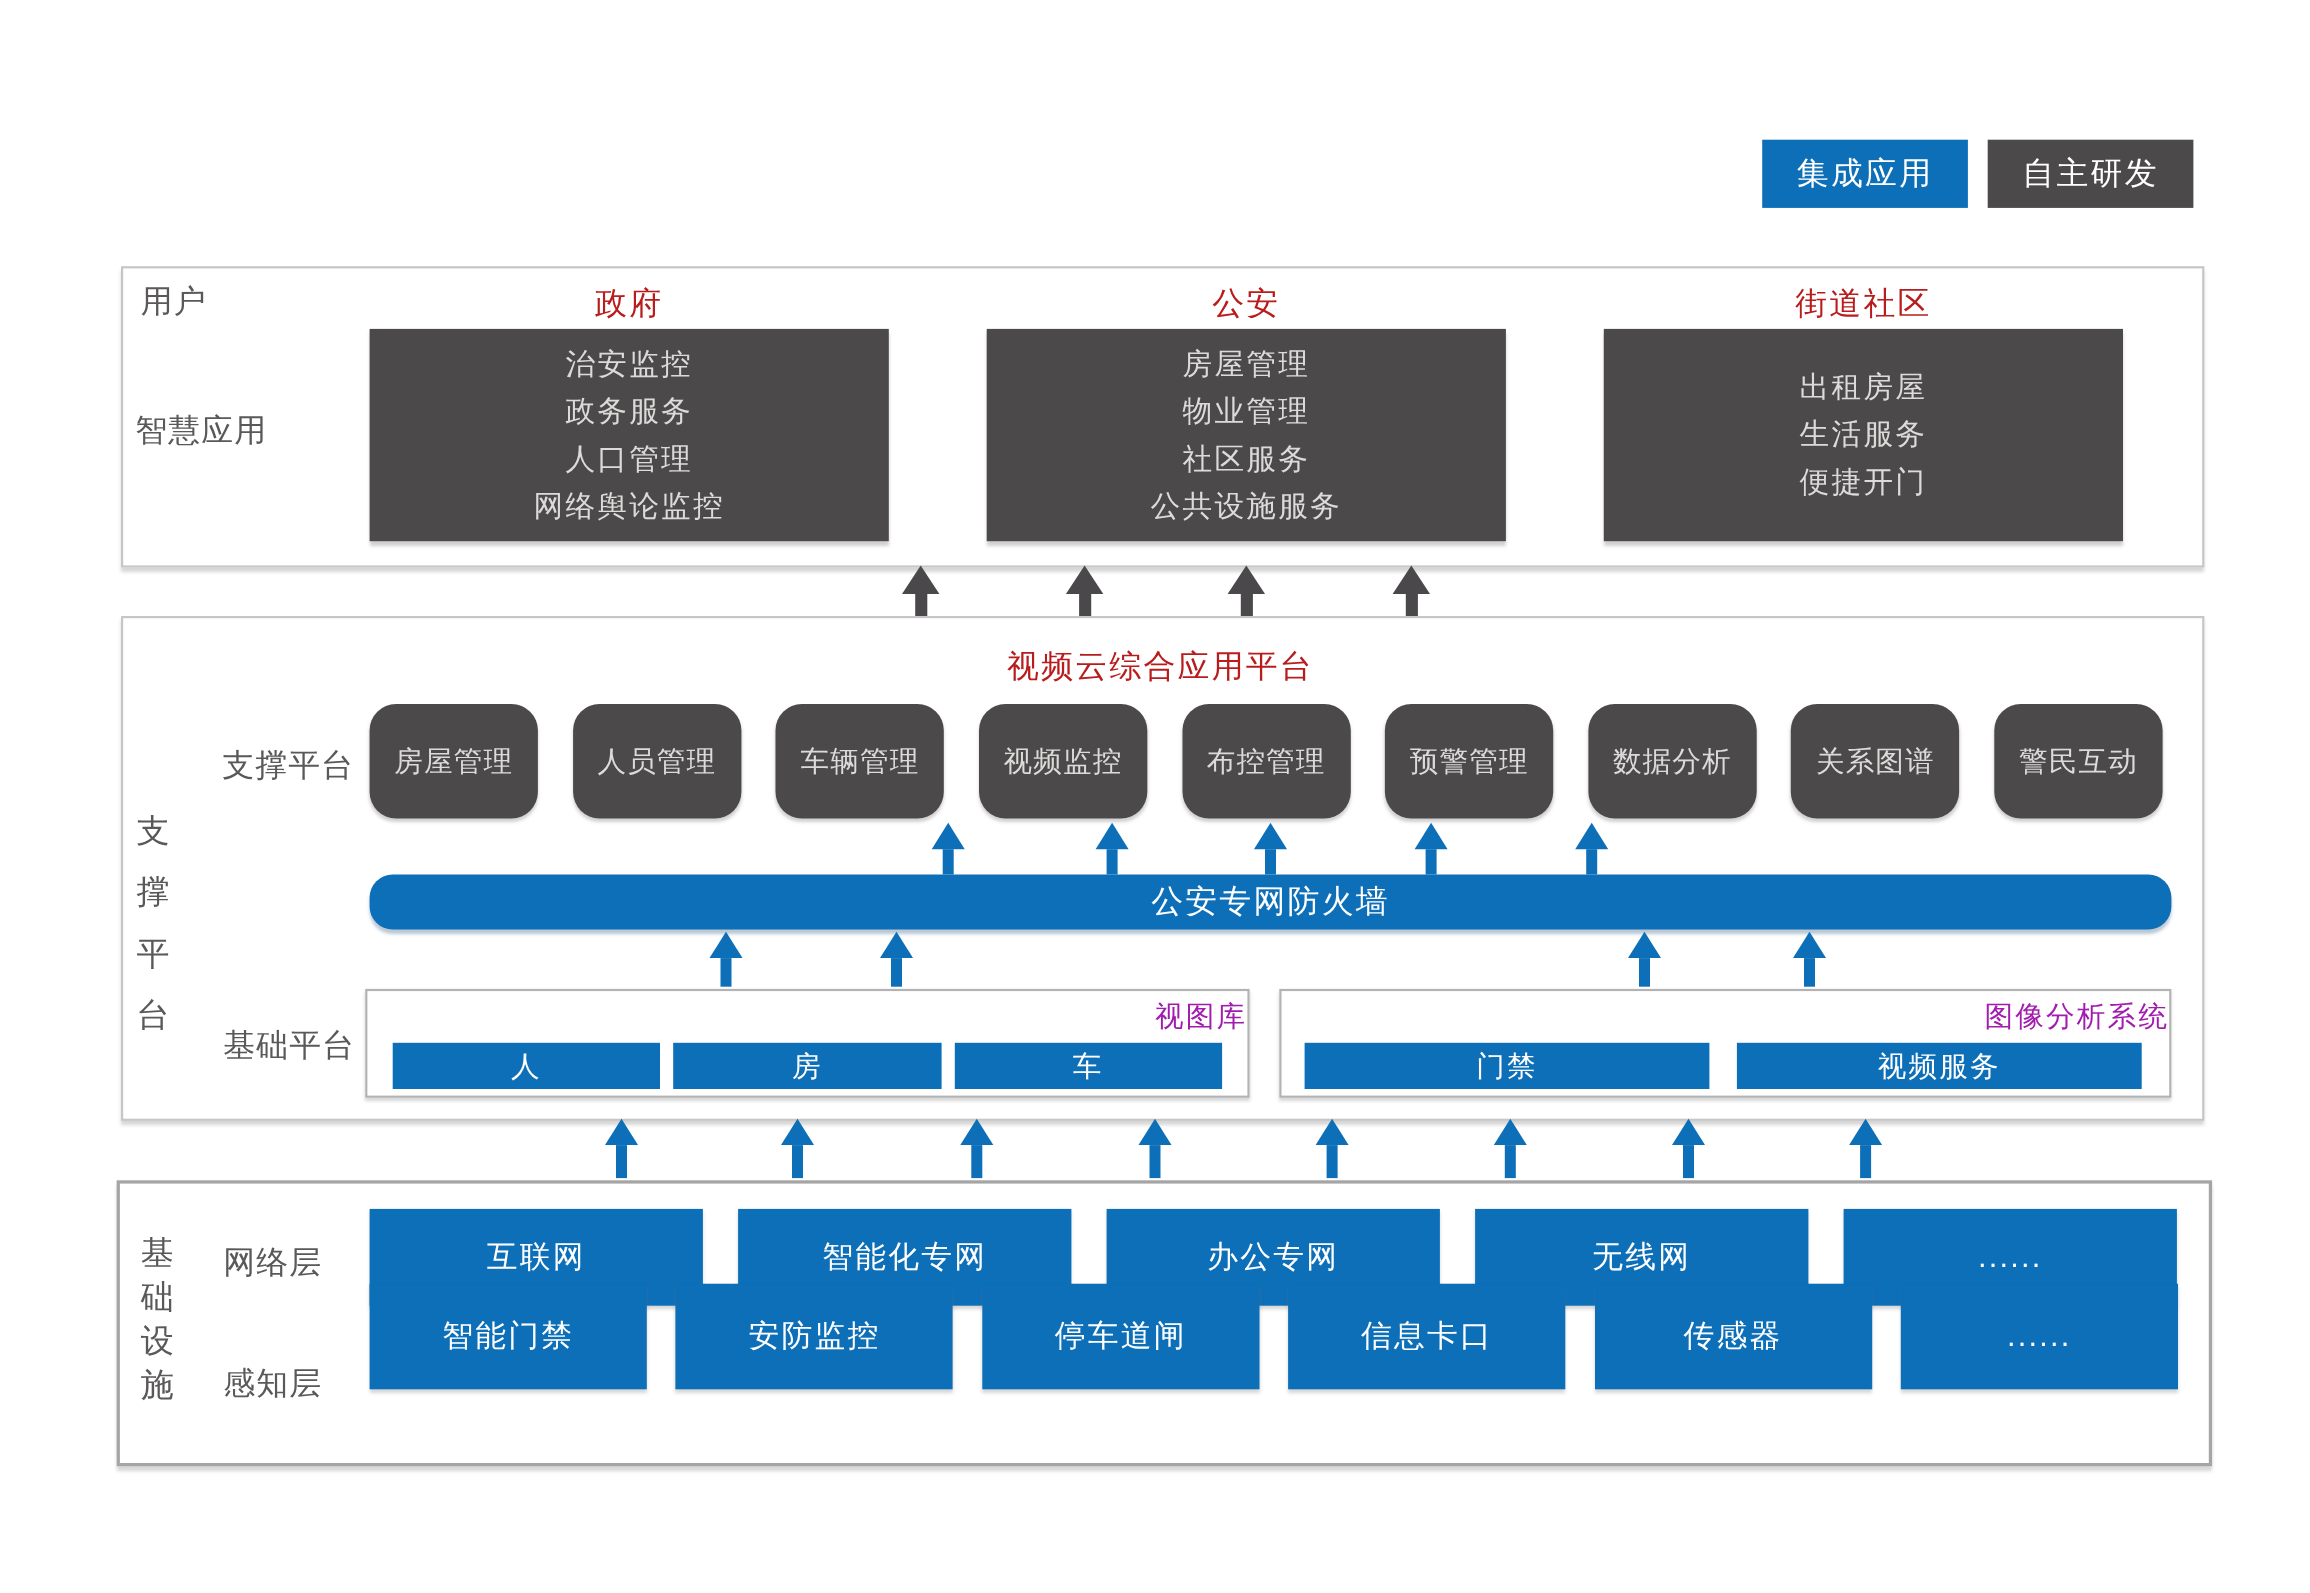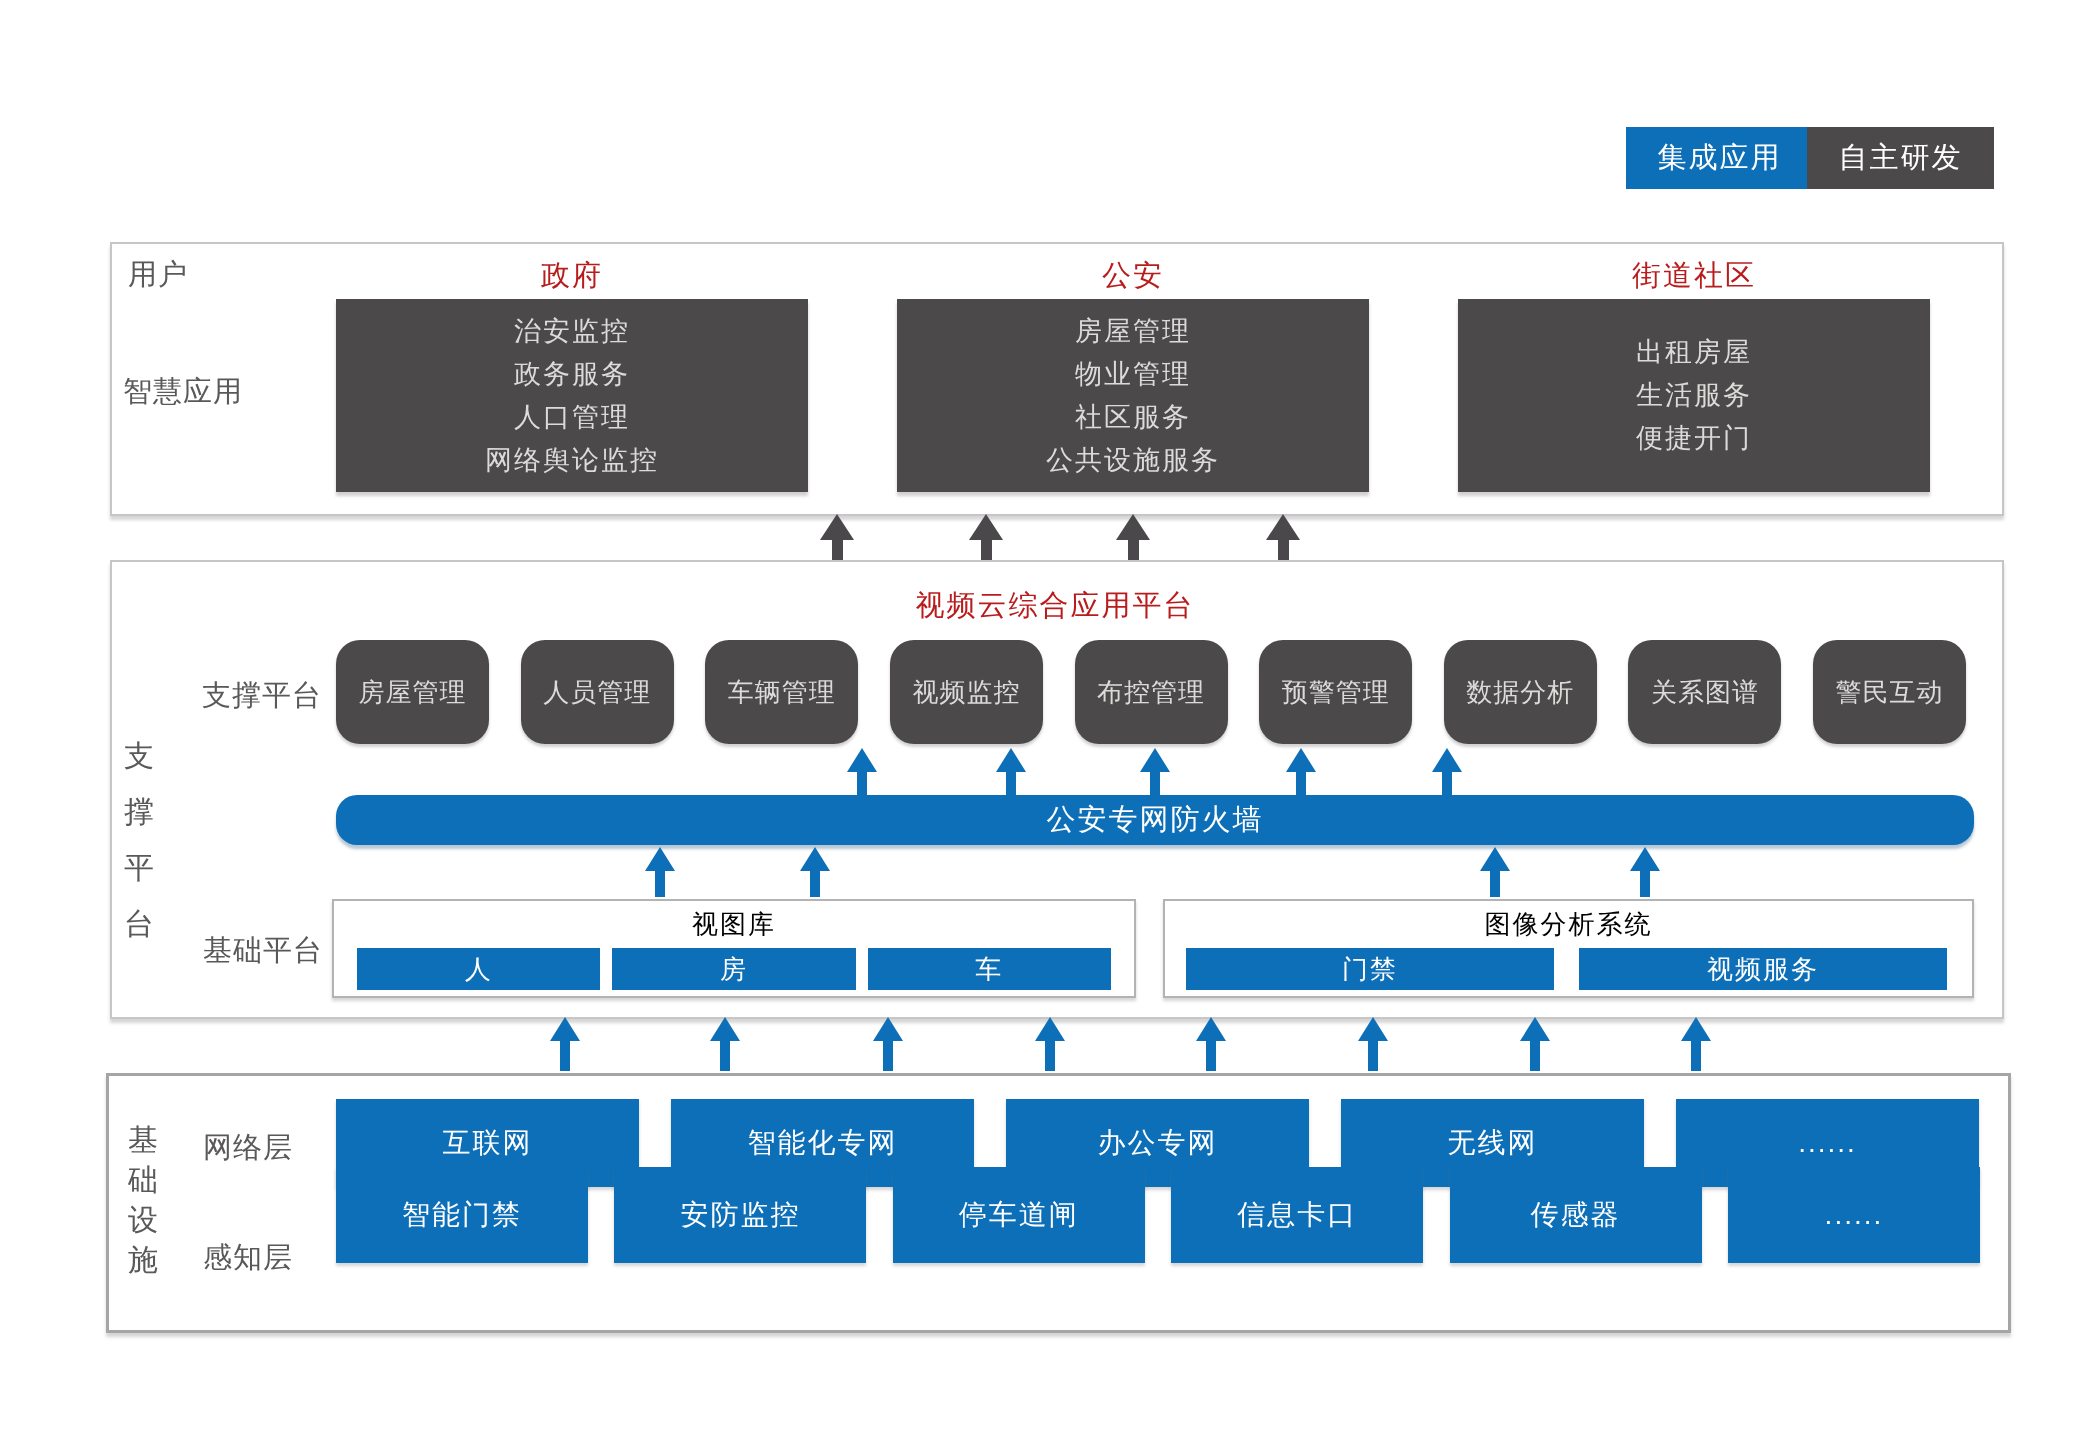--- a/index.html
+++ b/index.html
@@ -11,21 +11,21 @@
   .lbl { color:#5a5858; font-size:29px; letter-spacing:1px; white-space:nowrap; }
   .hdr { color:#b91c1c; font-size:29px; text-align:center; letter-spacing:2px; }
   .vlabel { color:#5a5858; font-size:30px; width:34px; text-align:center; word-break:break-all; }
 
   .section { position:absolute; background:#ffffff; border:2px solid #c6c6c6;
              box-shadow:0 4px 3px rgba(120,120,120,0.30); }
 
   
   .legend-chip { position:absolute; width:187px; height:62px; display:flex; align-items:center;
                  justify-content:center; color:#ffffff; font-size:29px; letter-spacing:2px; }
-  .legend-blue { background:#0d6fb8;margin-left:24px; }
+  .legend-blue { background:#0d6fb8; }
   .legend-dark { background:#4b494a; }
 
   
   .appbox { position:absolute; width:472px; height:193px; background:#4b494a;
             display:flex; flex-direction:column; align-items:center; justify-content:center;
             gap:16px; box-shadow:0 4px 3px rgba(120,120,120,0.35); }
   .appbox .line { color:#dddada; font-size:27px; letter-spacing:2px; line-height:1; }
 
   
   .plat-row { position:absolute; left:336px; top:640px; width:1630px; height:104px;
@@ -37,21 +37,21 @@
 
   
   .firewall { position:absolute; left:336px; top:795px; width:1638px; height:50px;
               background:#0d6fb8; display:flex; align-items:center; justify-content:center;
               color:#ffffff; font-size:29px; letter-spacing:2px;
               box-shadow:0 4px 3px rgba(100,130,160,0.45);border-radius:21px; }
 
   
   .group { position:absolute; height:99px; background:#ffffff; border:2px solid #b3b3b3;
            box-shadow:0 3px 3px rgba(120,120,120,0.3); box-sizing:border-box; }
-  .group .gtitle { margin-top:6px; text-align:center; color:#000000; font-size:26px; letter-spacing:2px; }
+  .group .gtitle { margin-top:6px; text-align:right; color:#a21caf; font-size:26px; letter-spacing:2px; }
   .chips { position:absolute; left:0; right:0; top:47px; display:flex; }
   .chip { height:42px; background:#0d6fb8; color:#ffffff; font-size:26px; letter-spacing:2px;
           display:flex; align-items:center; justify-content:center; flex:1; }
 
   
   .inf-row { position:absolute; display:flex; justify-content:space-between; }
   .inf-box { background:#0d6fb8; color:#ffffff; font-size:28px; letter-spacing:2px;
              display:flex; align-items:center; justify-content:center;
              box-shadow:0 3px 3px rgba(120,120,120,0.3); }
 

